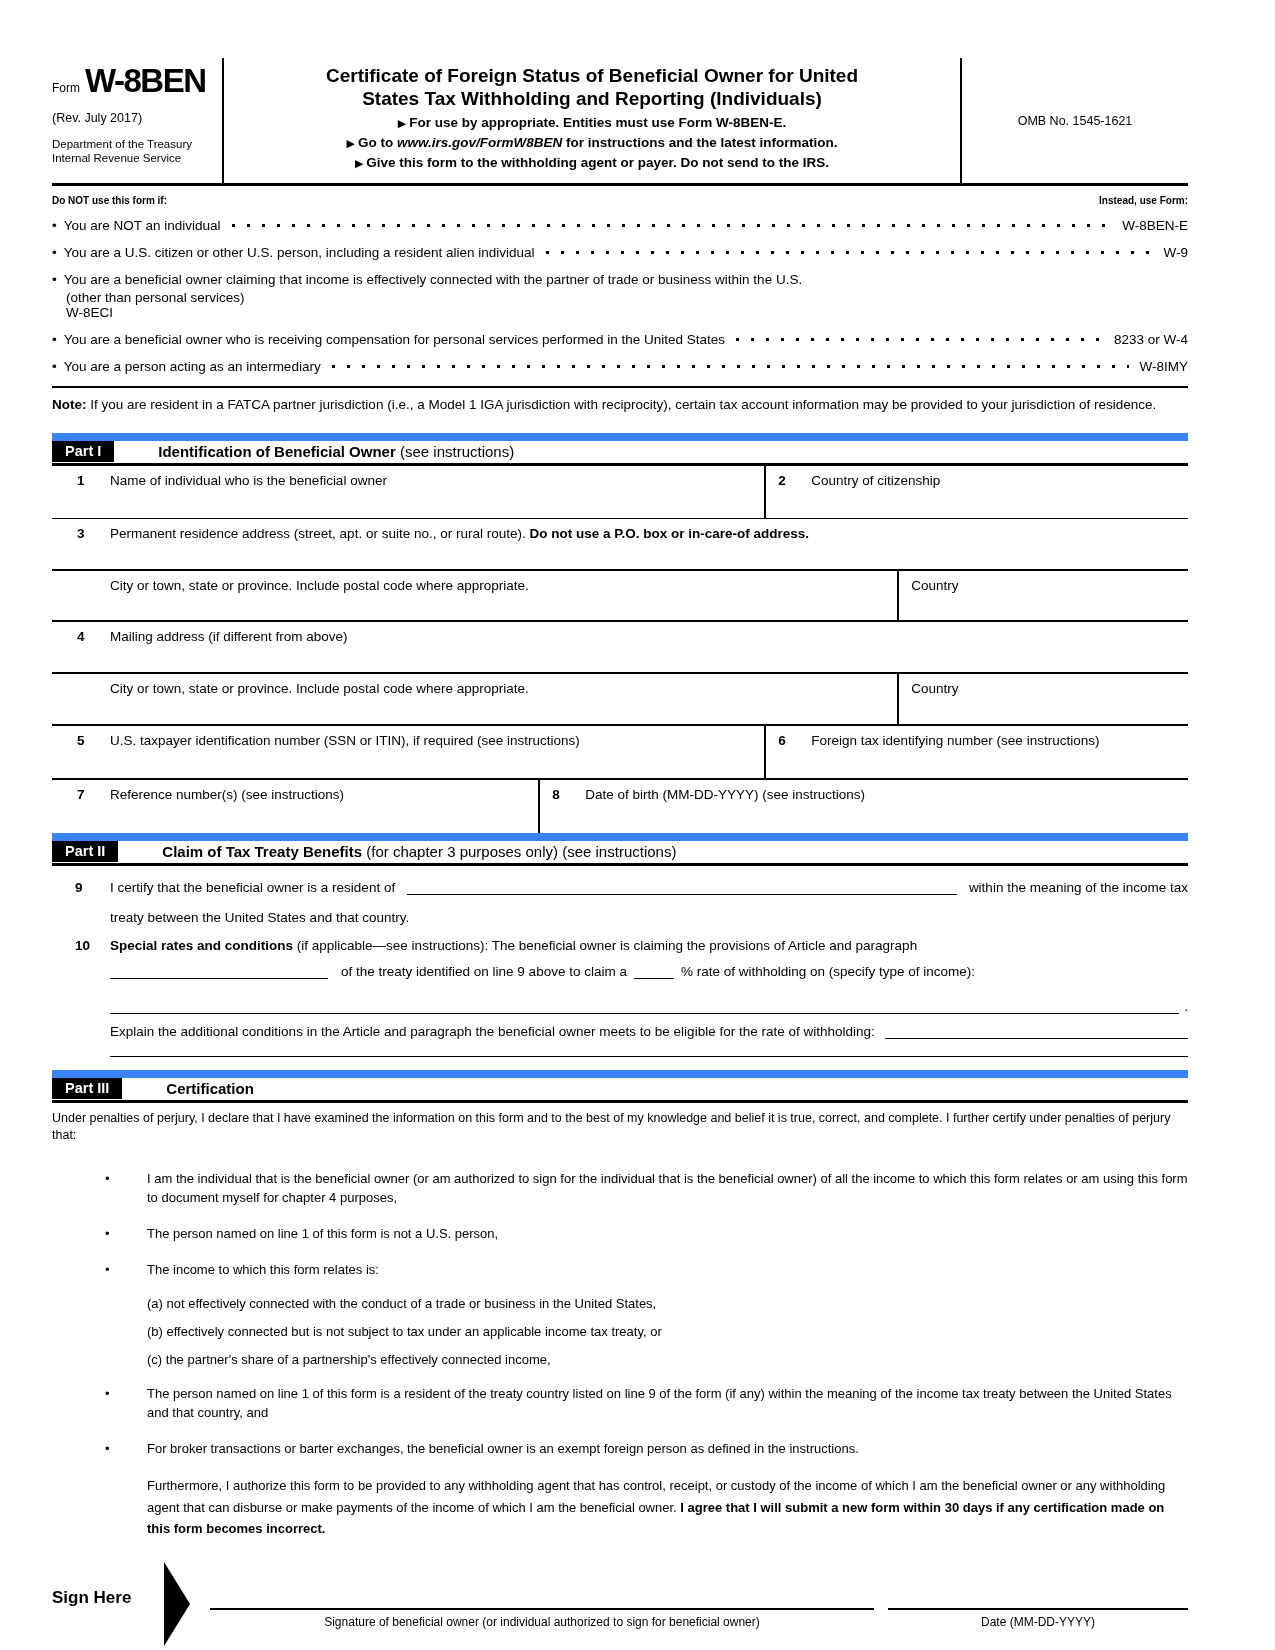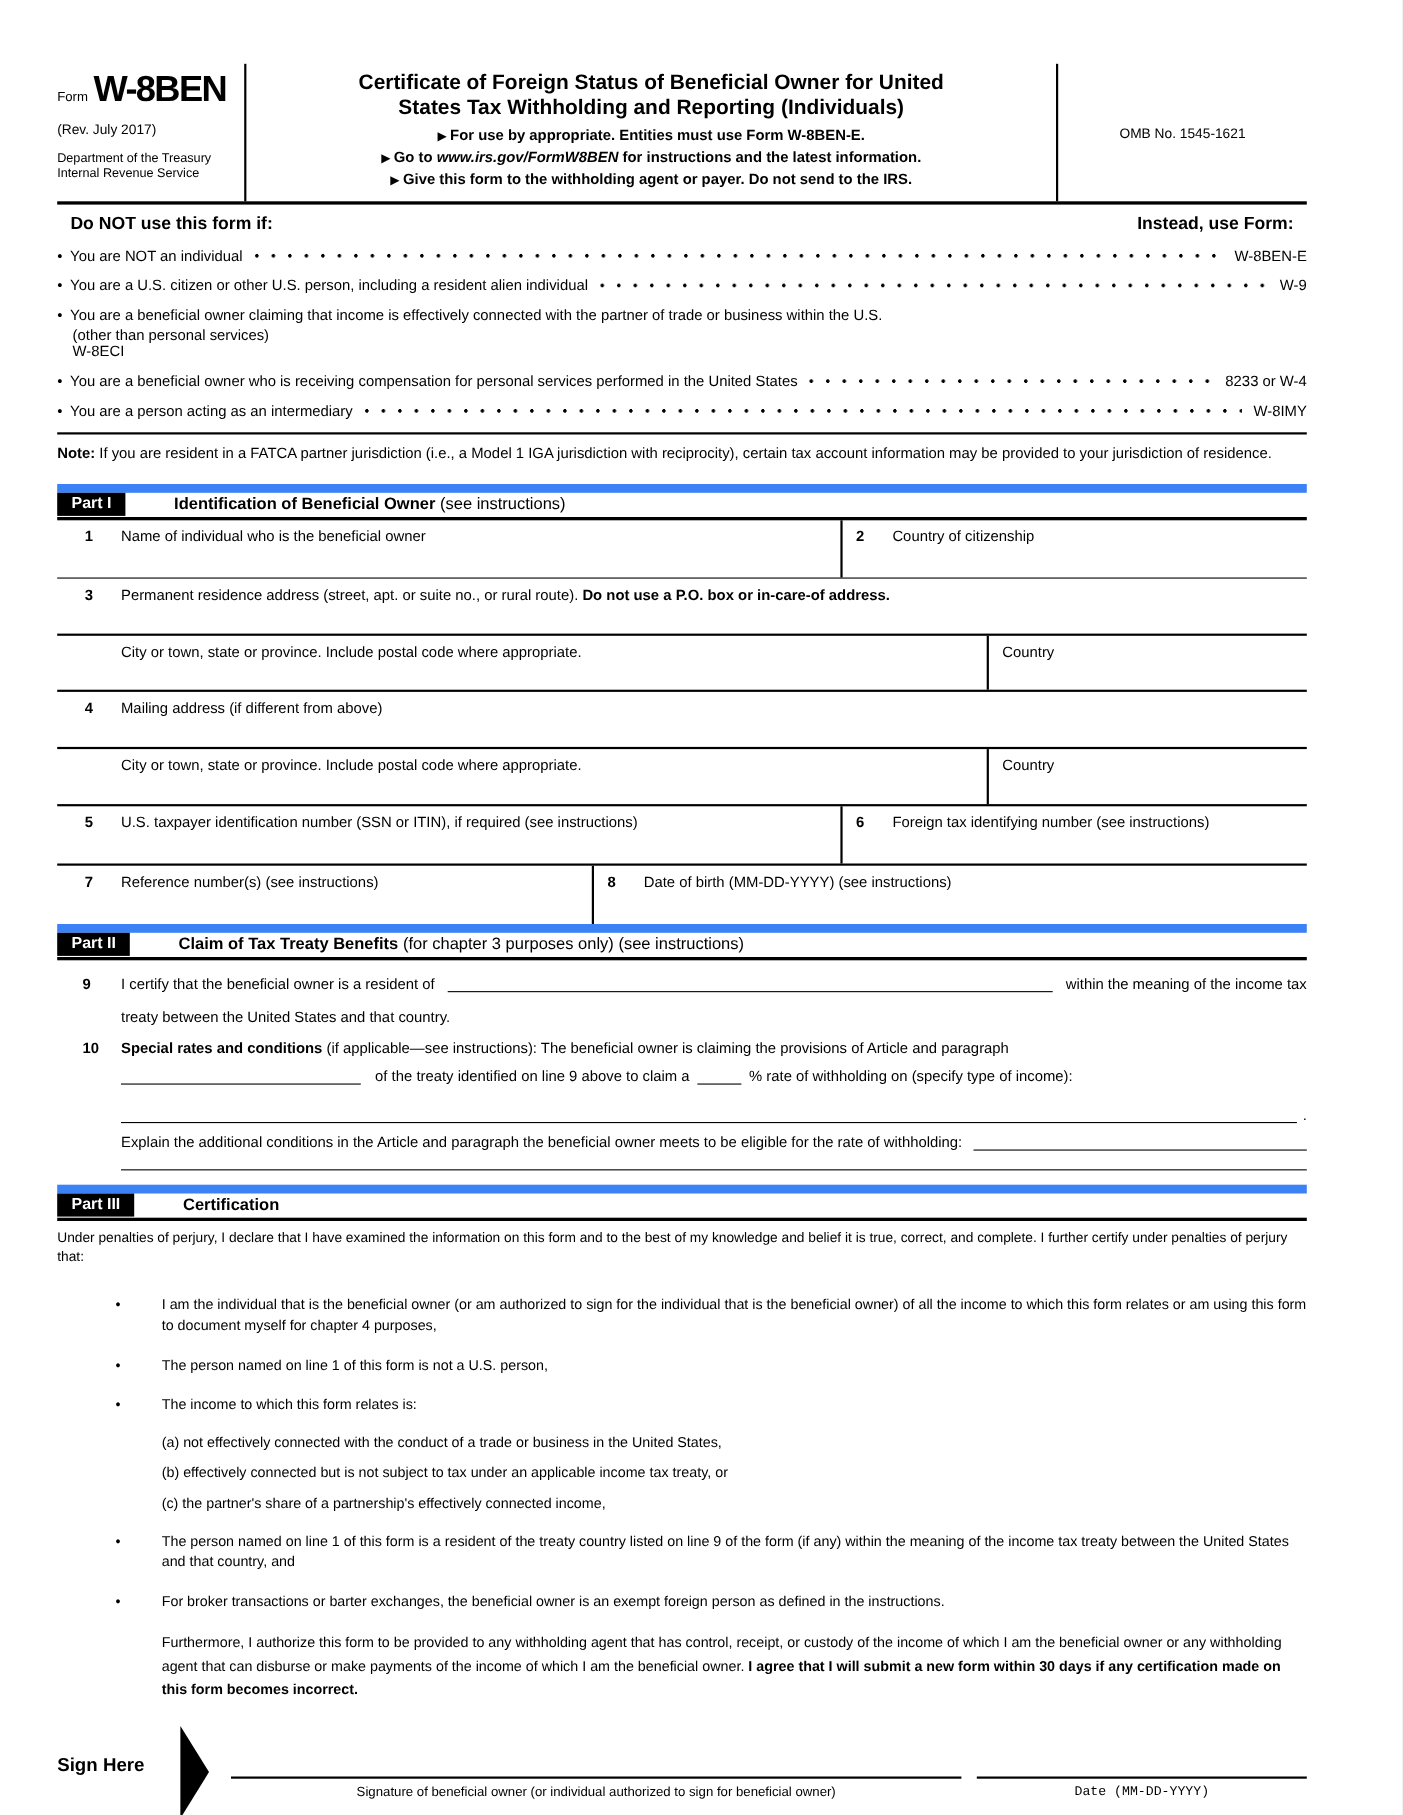--- a/index.html
+++ b/index.html
@@ -20,21 +20,21 @@
   .dept { font-size:11.5px; line-height:13.5px; margin-top:13px; }
   .hdr-center { flex:1; text-align:center; padding:6px 10px 2px; }
   .hdr-title { font-size:19px; line-height:23px; font-weight:bold; }
   .arrow-line { font-size:13.5px; font-weight:bold; margin-top:5px; }
   .arrow-line .arr { font-size:11px; margin-right:3px; }
   .arrow-line i { font-style:italic; }
   .hdr-right { width:228px; border-left:2px solid #000; display:flex; align-items:center; justify-content:center; font-size:12.5px; }
 
   
   .donot { padding:5px 0 0; }
-  .donot-head { display:flex; justify-content:space-between; font-weight:bold; font-size:16px; margin:4px 12px 2px;align-items:center; }
+  .donot-head { display:flex; justify-content:space-between; font-weight:bold; font-size:10px; margin:4px 0 2px;align-items:center; }
   .donot-row { display:flex; align-items:baseline; font-size:13.5px; margin:12px 0; }
   .donot-row .bull { margin-right:7px; }
   .donot-row.cont { margin-top:-9px; padding-left:14px;flex-direction:column; }
   .dots { flex:1; height:5px; margin:0 10px; align-self:center;
     background-image:radial-gradient(circle at 2.5px 2.5px, #000 1.4px, transparent 1.8px);
     background-size:15px 5px; background-repeat:repeat-x; }
   .formname { white-space:nowrap; }
   .note { border-top:2px solid #000; margin-top:4px; padding:7px 0 19px; font-size:13.5px; line-height:19px; }
   .note b { font-weight:bold; }
 
@@ -80,21 +80,21 @@
   .sign { display:flex; margin-top:22px; }
   .sign-here { width:112px; flex:none; font-size:17px; font-weight:bold; padding-top:26px; }
   .tri { width:0; height:0; flex:none; border-left:26px solid #000; border-top:42px solid transparent; border-bottom:42px solid transparent; margin-right:20px; }
   .sig-area { flex:1; }
   .sigrow { display:flex; }
   .sigf { display:flex; flex-direction:column; }
   .sigf .line { border-bottom:2px solid #000; }
   .sigf .slabel { font-size:12px; margin-top:5px; }
   .center { text-align:center; }
   .f-sig { width:664px; margin-right:14px; } .f-sig .line { height:34px; }
-  .f-date { flex:1;font-family:Liberation Mono, monospace; } .f-date .line { height:34px; }
+  .f-date { flex:1; } .f-date .line { height:34px; }
   .row2 { margin-top:8px; }
   .f-print { width:531px; margin-right:15px; } .f-print .line { height:26px; }
   .f-cap { flex:1; } .f-cap .line { height:26px; }
 </style>
 </head>
 <body>
 
 <div class="page">
   <div class="content">
 

